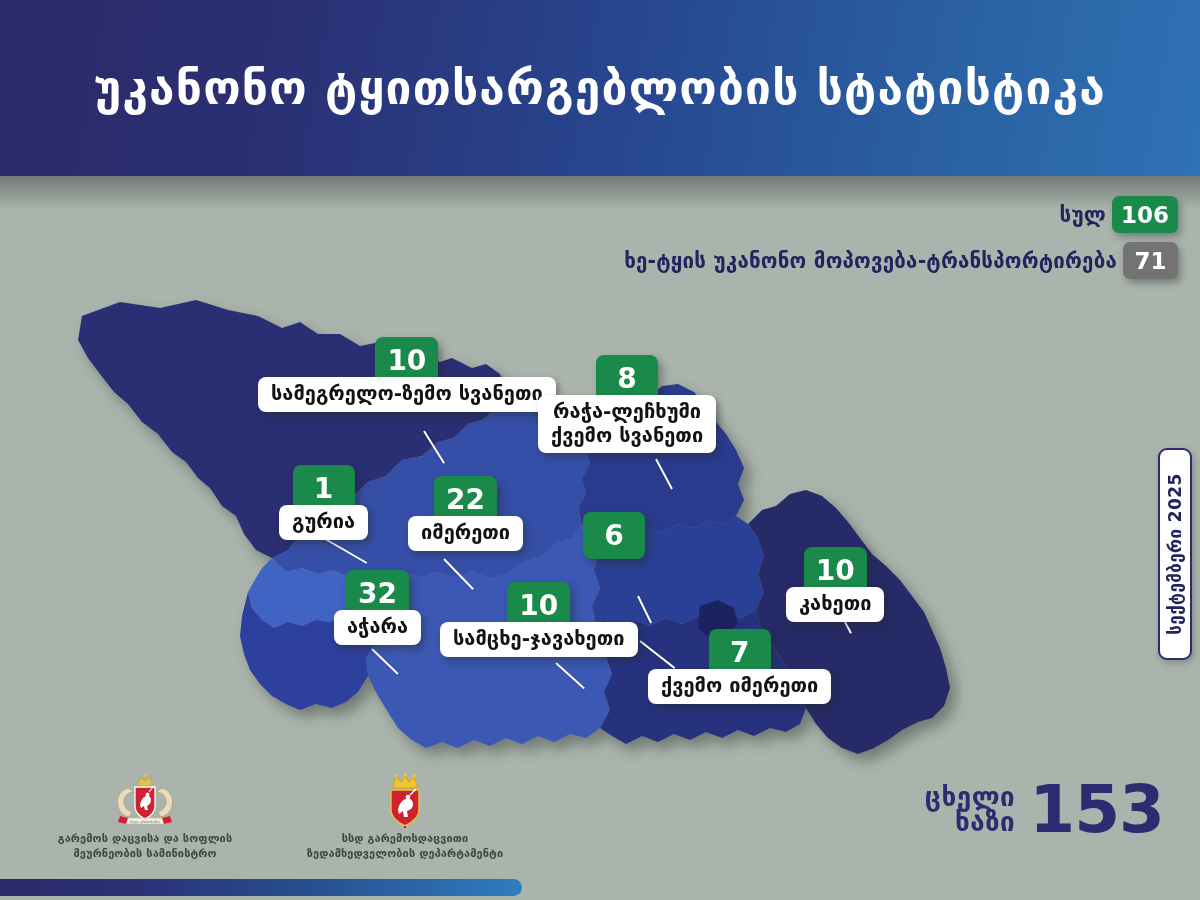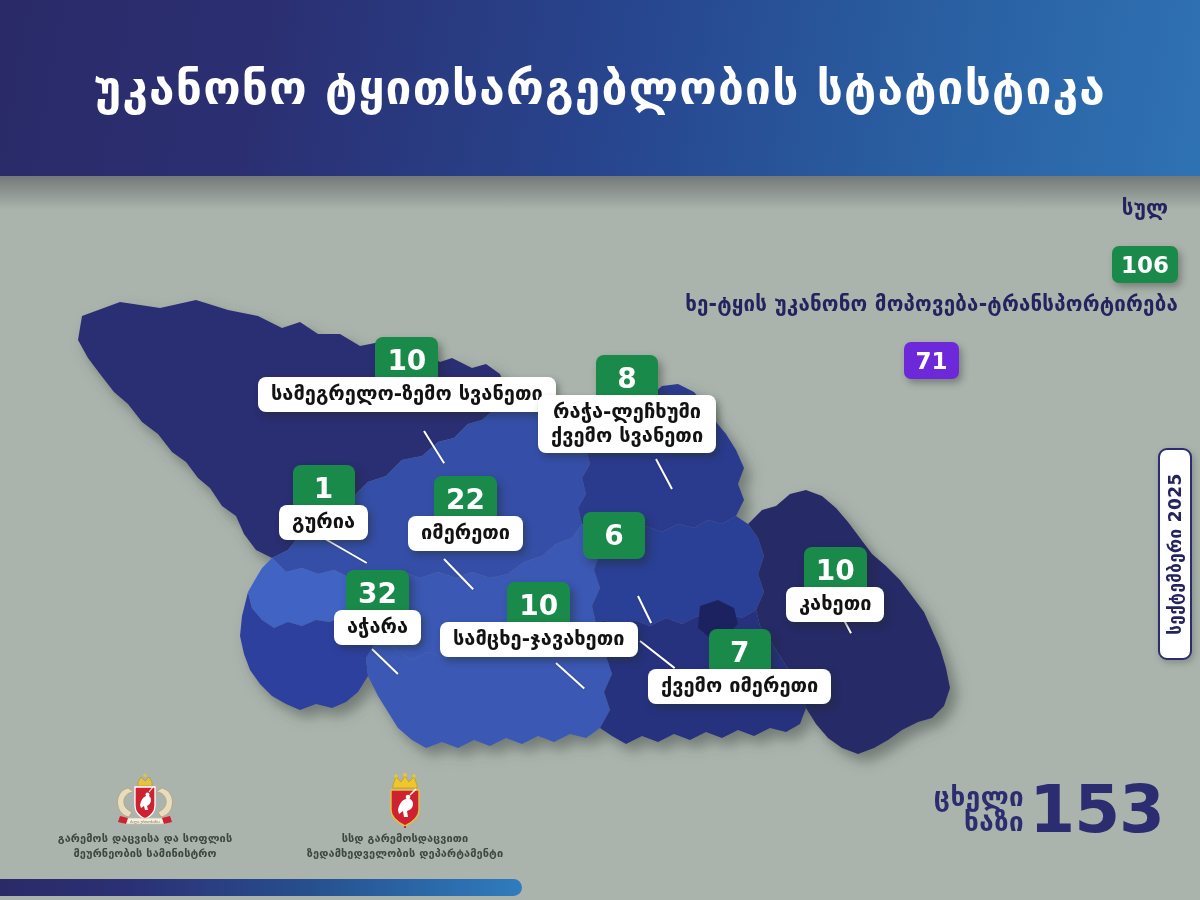--- a/index.html
+++ b/index.html
@@ -55,23 +55,22 @@
     top: 196px;
     z-index: 40;
     display: flex;
     flex-direction: column;
     gap: 9px;
     align-items: flex-end;
   }
   .legend-row {
     display: flex;
     align-items: center;
-    gap: 26px;
+    gap: 6px;
     justify-content: flex-end;
-    flex-direction: column;
   }
   .legend-label {
     color: #23235e;
     font-size: 20.5px;
     font-weight: bold;
     white-space: nowrap;
     letter-spacing: 0.2px;
   }
   .legend-chip {
     min-width: 55px;
@@ -200,20 +199,21 @@
   }
 
   .hotline {
     position: absolute;
     right: 36px;
     top: 782px;
     z-index: 40;
     display: flex;
     align-items: center;
     color: #2c2c70;
+    gap: 9px;
   }
   .hotline-words {
     display: flex;
     flex-direction: column;
     align-items: flex-end;
     font-size: 26px;
     font-weight: bold;
     line-height: 0.98;
     letter-spacing: 0.5px;
   }
@@ -243,21 +243,21 @@
   <div class="header-title">უკანონო ტყითსარგებლობის სტატისტიკა</div>
 </div>
 
 <div class="legend">
   <div class="legend-row">
     <span class="legend-label">სულ</span>
     <span class="legend-chip" style="background:#1a8a4a">106</span>
   </div>
   <div class="legend-row">
     <span class="legend-label">ხე-ტყის უკანონო  მოპოვება-ტრანსპორტირება</span>
-    <span class="legend-chip" style="background:#6d28d9">71</span>
+    <span class="legend-chip" style="background:#737373">71</span>
   </div>
 </div>
 
 <div class="date-badge">
   <span class="date-badge-text">სექტემბერი 2025</span>
 </div>
 
 <div class="map-wrap">
   <svg class="map-svg" viewBox="0 0 1200 724" xmlns="http://www.w3.org/2000/svg">
     <defs>

